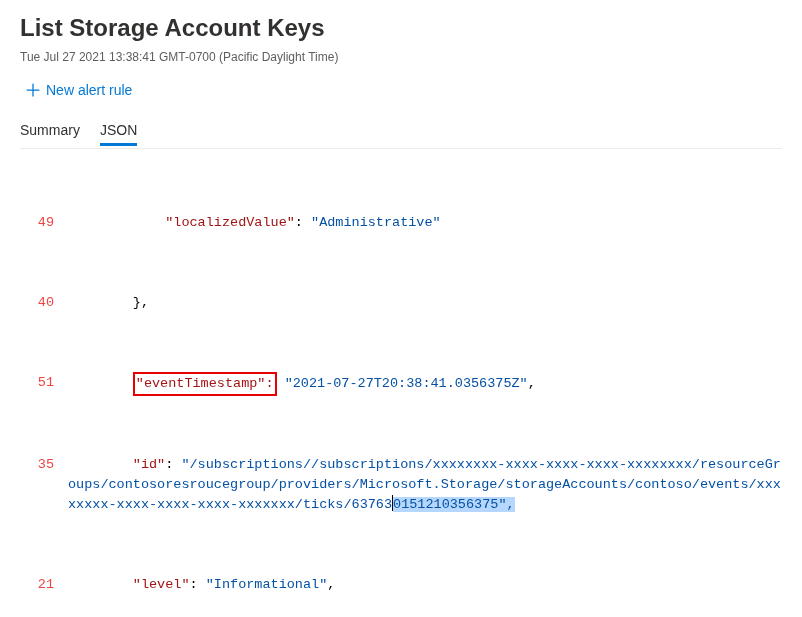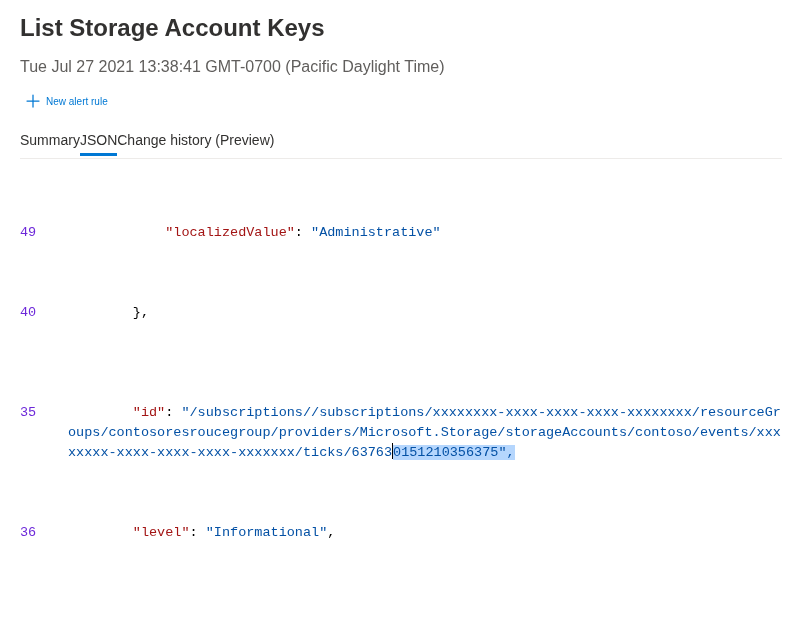--- a/index.html
+++ b/index.html
@@ -8,41 +8,42 @@
     padding: 14px 20px 10px 20px;
     font-family: "Segoe UI", -apple-system, sans-serif;
     color: #323130;
     background: #ffffff;
     width: 802px;
     font-size: 14px;
   }
   .page-title {
     font-size: 24px;
     font-weight: 600;
-    margin: 0 0 16px 0;
+    margin: 0 0 8px 0;
     color: #323130;
   }
   .page-subtitle {
-    font-size: 16px;
+    font-size: 12px;
     color: #605e5c;
     margin-bottom: 18px;
   }
   .new-alert {
     display: inline-flex;
     align-items: center;
     color: #0078d4;
-    font-size: 10px;
+    font-size: 14px;
     font-weight: 400;
     cursor: pointer;
     margin-bottom: 18px;
     margin-left: 6px;
   }
   .new-alert svg { margin-right: 6px; }
   .tabs {
     display: flex;
+    gap: 20px;
     border-bottom: none;
     margin-bottom: 2px;
     padding-left: 0;
   }
   .tab {
     font-size: 14px;
     padding: 6px 0 8px 0;
     cursor: pointer;
     color: #323130;
     position: relative;
@@ -65,23 +66,23 @@
     line-height: 20px;
     white-space: pre;
     overflow-x: hidden;
   }
   .code-row {
     display: flex;
     align-items: flex-start;
   }
   .gutter {
     width: 48px;
-    text-align: left;
+    text-align: right;
     padding-right: 14px;
-    color: #6d28d9;
+    color: #ef4444;
     flex-shrink: 0;
     user-select: none;
   }
   .code-content {
     flex: 1;
     white-space: pre-wrap;
     word-break: break-all;
     padding-left: 0;
   }
   .tok-key    { color: #a31515; }
@@ -117,43 +118,46 @@
 <div class="new-alert">
   <svg width="14" height="14" viewBox="0 0 14 14">
       <path d="M7 1v12M1 7h12" stroke="#0078d4" stroke-width="1.25" stroke-linecap="round"></path>
     </svg>
   <span>New alert rule</span>
 </div>
 
 <div class="tabs">
   <div class="tab">Summary</div>
   <div class="tab active">JSON</div>
-  <div class="tab">Change history (Preview)</div>
 </div>
 
 <div class="json-viewer">
 
   <div class="code-row">
     <div class="gutter">49</div>
     <div class="code-content"><span class="indent">            </span><span class="tok-key">"localizedValue"</span><span class="tok-punct">: </span><span class="tok-str">"Administrative"</span></div>
   </div>
 
   <div class="code-row">
     <div class="gutter">40</div>
     <div class="code-content"><span class="indent">        </span><span class="tok-punct">},</span></div>
   </div>
 
+  <div class="code-row">
+    <div class="gutter">51</div>
+    <div class="code-content"><span class="indent">        </span><span class="hl-box"><span class="tok-key">"eventTimestamp":</span></span><span class="tok-punct"> </span><span class="tok-str">"2021-07-27T20:38:41.0356375Z"</span><span class="tok-punct">,</span></div>
+  </div>
 
   <div class="code-row">
     <div class="gutter">35</div>
     <div class="code-content"><span class="indent">        </span><span class="tok-key">"id"</span><span class="tok-punct">: </span><span class="tok-str"><span>"/subscriptions//subscriptions/xxxxxxxx-xxxx-xxxx-xxxx-xxxxxxxx/resourceGroups/contosoresroucegroup/providers/Microsoft.Storage/storageAccounts/contoso/events/xxxxxxxx-xxxx-xxxx-xxxx-xxxxxxx/ticks/63763</span><span class="cursor"></span><span class="sel"><span>0151210356375"</span>,</span></span></div>
   </div>
 
   <div class="code-row">
-    <div class="gutter">36</div>
+    <div class="gutter">21</div>
     <div class="code-content"><span class="indent">        </span><span class="tok-key">"level"</span><span class="tok-punct">: </span><span class="tok-str">"Informational"</span><span class="tok-punct">,</span></div>
   </div>
 
   
 
   
 
   
 
   

